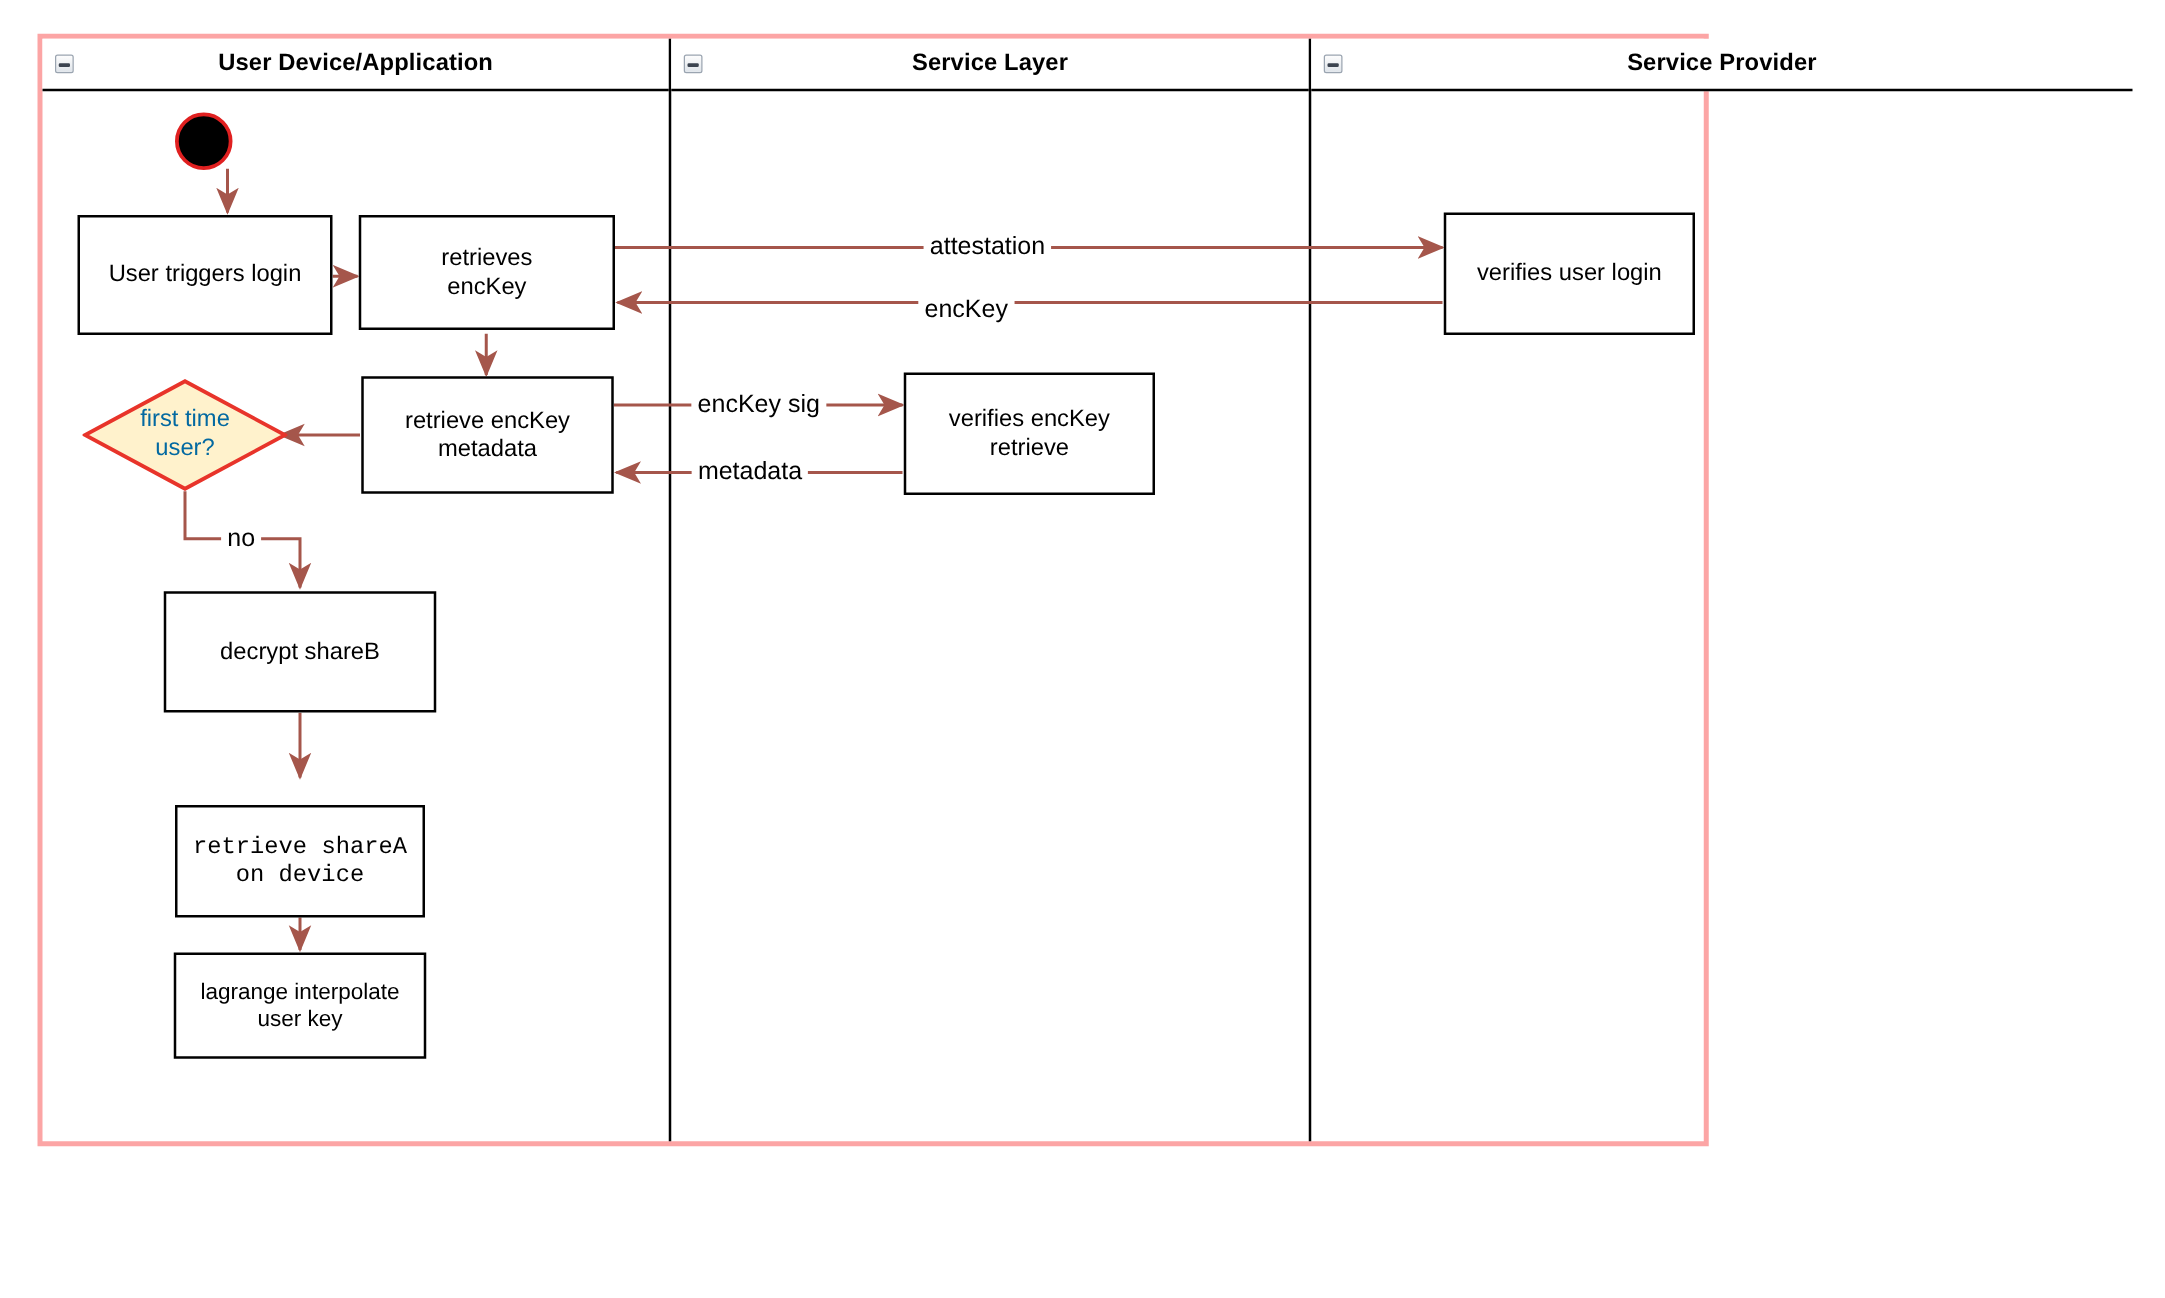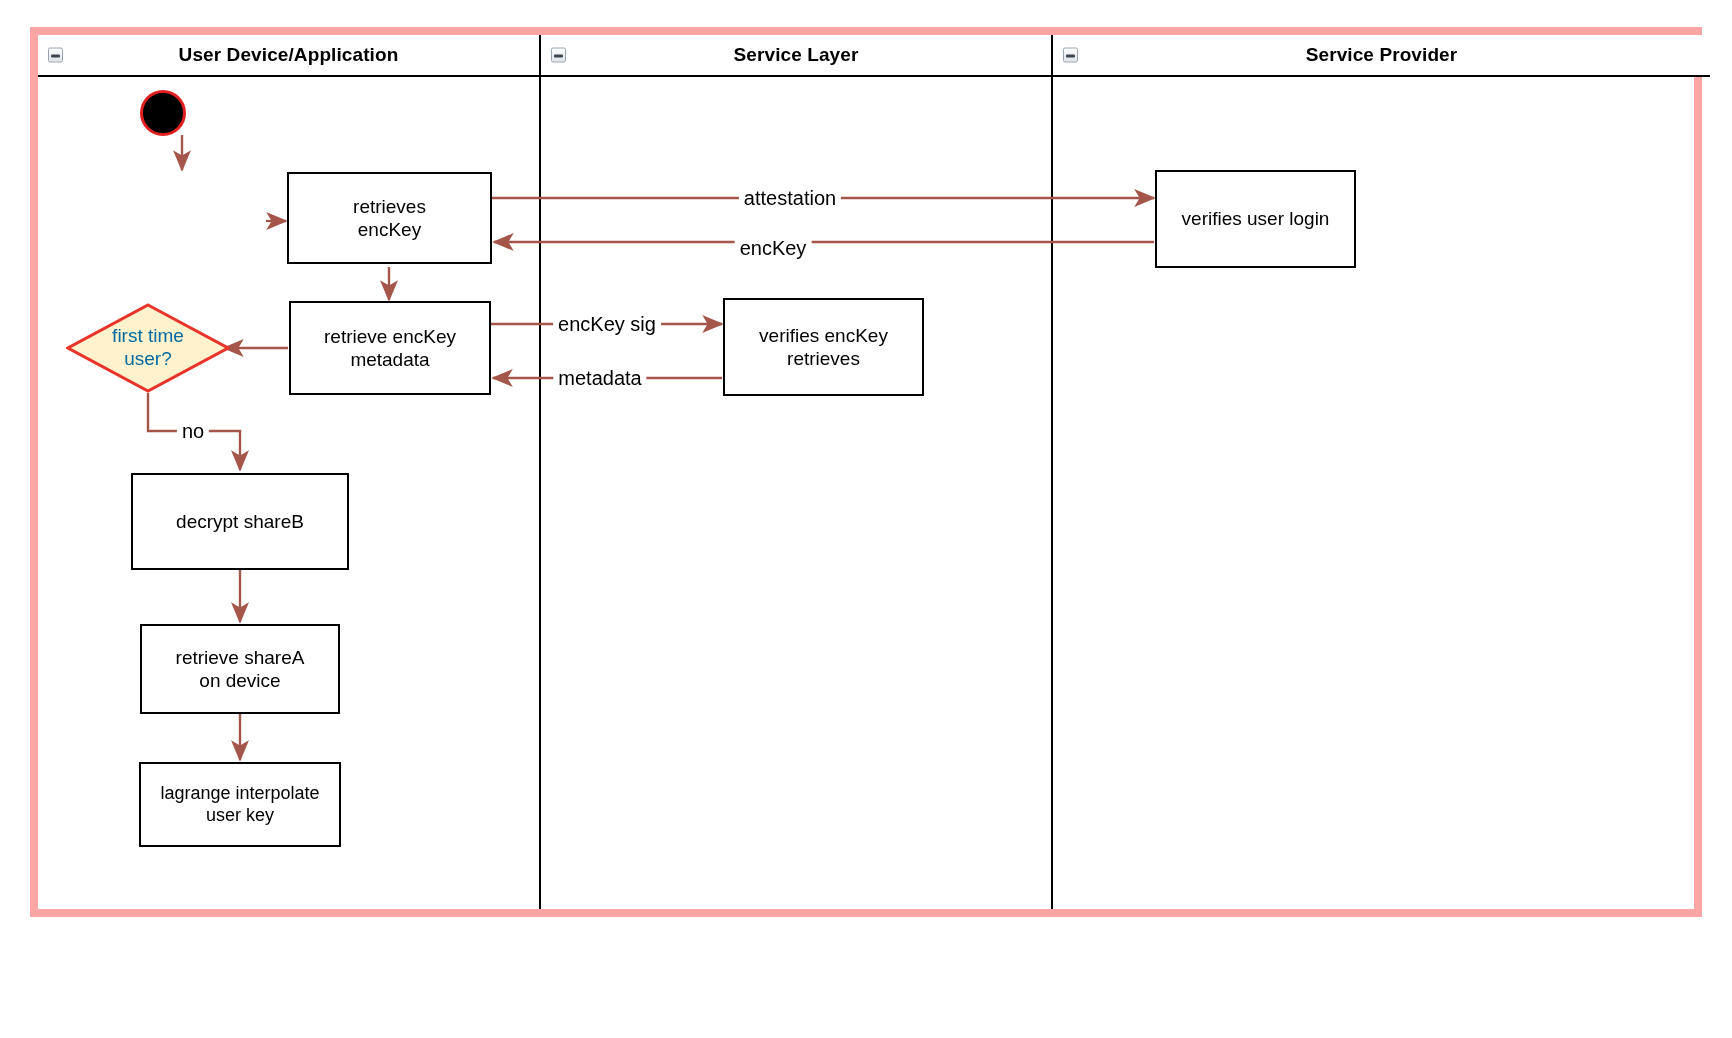--- a/index.html
+++ b/index.html
@@ -18,23 +18,23 @@
     height: 1038px;
     background: #ffffff;
     overflow: hidden;
   }
 
   
   .pool {
     position: absolute;
     left: 30px;
     top: 27px;
-    width: 1672px;
+    width: 1337px;
     height: 890px;
-    border: 8px solid #fca5a5;
+    border: 4px solid #fca5a5;
     box-sizing: border-box;
     background: #ffffff;
   }
   .lane {
     position: absolute;
     top: 0;
     height: 100%;
     box-sizing: border-box;
   }
   .lane + .lane { border-left: 2px solid #000000; }
@@ -210,45 +210,46 @@
 
     <path class="edge-path" d="M148,393 L148,431 L240,431 L240,470" marker-end="url(#ah)"></path>
 
     <path class="edge-path" d="M240,570 L240,622" marker-end="url(#ah)"></path>
 
     <path class="edge-path" d="M240,714 L240,760" marker-end="url(#ah)"></path>
   </svg>
 
   <div class="start-node" style="left:140px; top:90px;"></div>
 
+  <div class="node" style="left:62px; top:172px; width:204px; height:96px;">User triggers login</div>
 
   <div class="node" style="left:287px; top:172px; width:205px; height:92px;">retrieves
 encKey</div>
 
   <div class="node" style="left:289px; top:301px; width:202px; height:94px;">retrieve encKey
 metadata</div>
 
   <div class="diamond" style="left:66px; top:303px; width:164px; height:90px;">
     <svg class="shape" viewBox="0 0 164 90" preserveAspectRatio="none">
       <polygon points="82,2 162,45 82,88 2,45" fill="#fff2cc" stroke="#e8342a" stroke-width="3"></polygon>
     </svg>
     <div class="dlabel">first time
 user?</div>
   </div>
 
   <div class="node" style="left:131px; top:473px; width:218px; height:97px;">decrypt shareB</div>
 
-  <div class="node" style="left:140px; top:624px; width:200px; height:90px;">retrieve shareA
+  <div class="node" style="left:140px; top:644px; width:200px; height:90px;font-family:Liberation Mono, monospace;">retrieve shareA
 on device</div>
 
   <div class="node" style="left:139px; top:762px; width:202px; height:85px; font-size:18px;">lagrange interpolate
 user key</div>
 
   <div class="node" style="left:723px; top:298px; width:201px; height:98px;">verifies encKey
-retrieves</div>
+retrieve</div>
 
   <div class="node" style="left:1155px; top:170px; width:201px; height:98px;">verifies user login</div>
 
   <div class="edge-label" style="left:790px; top:198px;">attestation</div>
 
   <div class="edge-label" style="left:773px; top:248px;">encKey</div>
 
   <div class="edge-label" style="left:607px; top:324px;">encKey sig</div>
 
   <div class="edge-label" style="left:600px; top:378px;">metadata</div>

